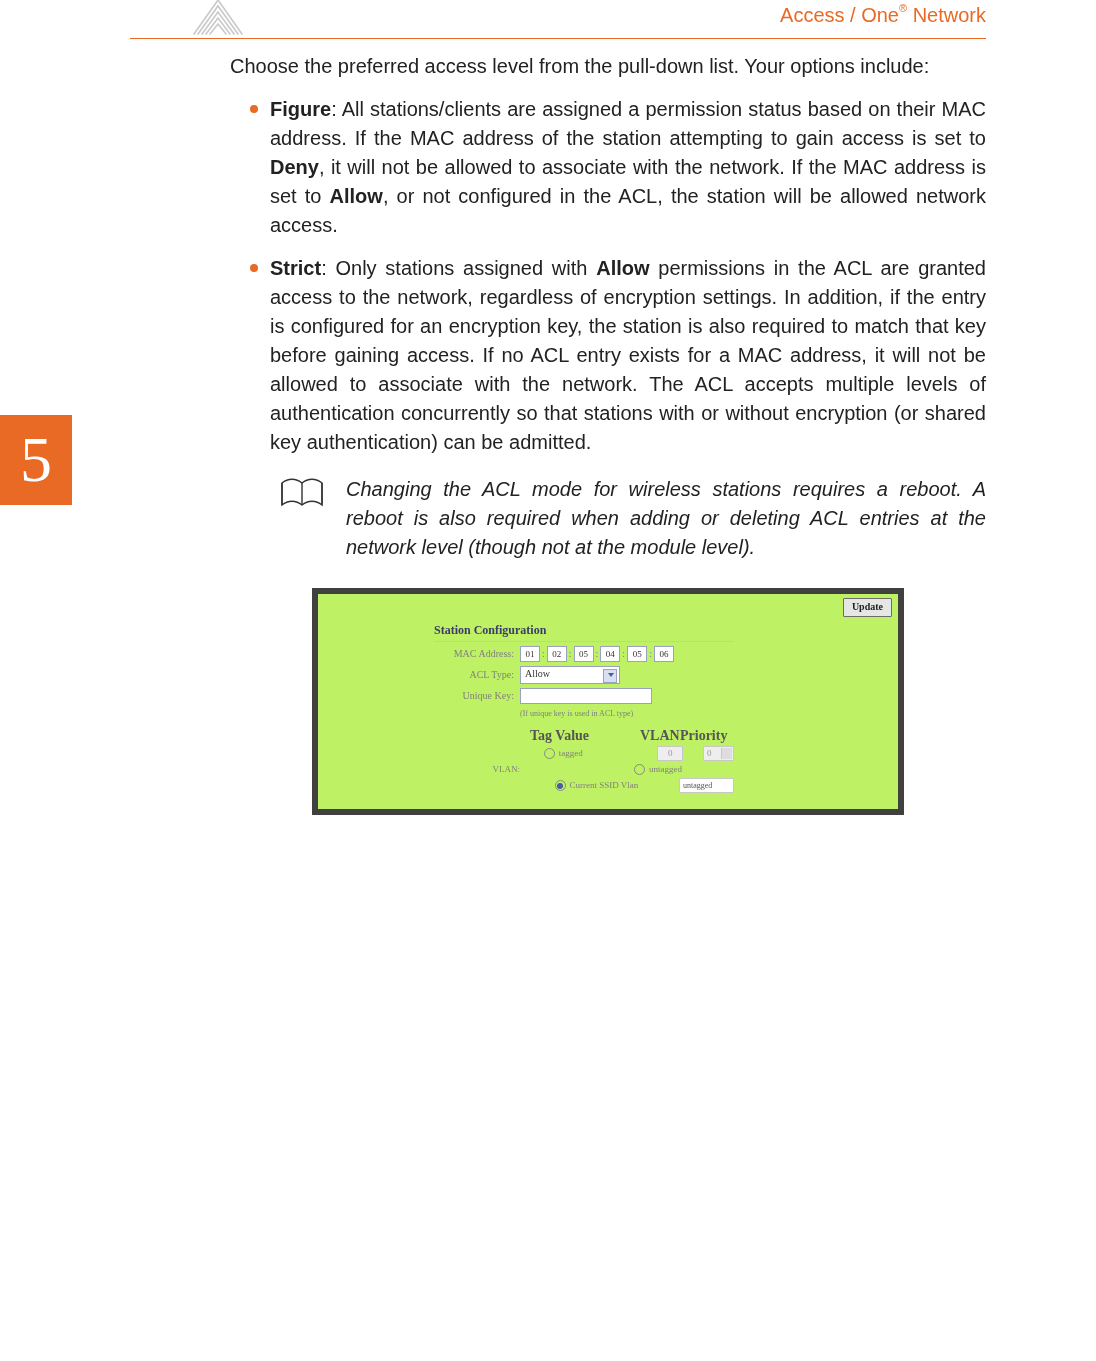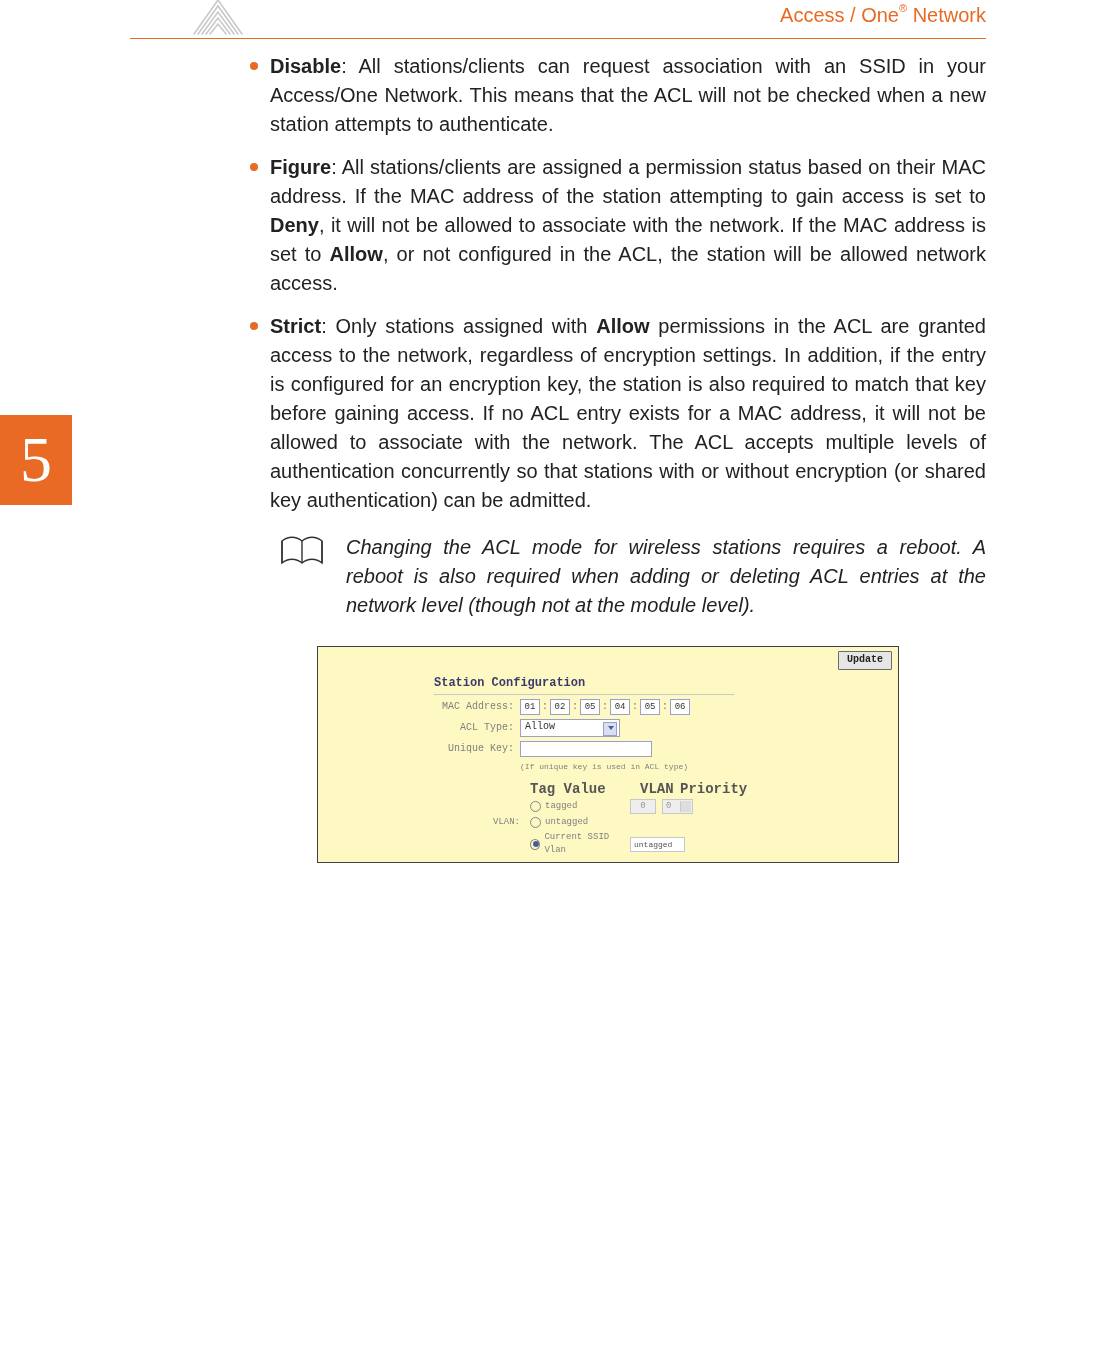--- a/index.html
+++ b/index.html
@@ -138,24 +138,24 @@
     font-size: 20px;
     font-family: "Arial", sans-serif;
   }
   .footer-page { color: #e96a24; }
   .footer-section { color: #e96a24; }
 
   
   .shot {
     width: 580px;
     height: 215px;
-    border: 1px solid #404040;
-    background: #fef9c3;
-    position: relative;
-    font-family: Liberation Mono, monospace;
+    border: 6px solid #404040;
+    background: #bef264;
+    position: relative;
+    font-family: Liberation Serif, serif;
   }
   .shot .update-btn {
     position: absolute;
     top: 4px;
     right: 6px;
     font-size: 10px;
     padding: 1px 8px;
     border: 1px solid #6b6b6b;
     background: #e6e6e6;
     font-weight: 700;
@@ -248,20 +248,21 @@
   .vlan-head .c1 { width: 110px; }
   .vlan-head .c2 { width: 40px; }
   .vlan-head .c3 { width: 40px; }
   .vlan-rows { margin-left: 0; }
   .vlan-row {
     display: flex;
     align-items: center;
     font-size: 9px;
     color: #808080;
     margin-bottom: 2px;
+    justify-content: space-between;
   }
   .vlan-row .lbl-col { width: 86px; text-align: right; padding-right: 10px; }
   .radio {
     width: 9px; height: 9px;
     border: 1px solid #888;
     border-radius: 50%;
     margin-right: 4px;
     display: inline-block;
     position: relative;
   }
@@ -327,26 +328,23 @@
       <span>Access / One</span><sup>®</sup><span> Network</span>
     </div>
   </div>
 
   <div class="chapter-tab">
     <span>5</span>
   </div>
 
   <div class="content">
 
+    <div class="intro">Choose the preferred access level from the pull-down list. Your options include:</div>
 
     <ul class="bullets">
-      <li>
-        <span class="bullet-dot"></span>
-        <b>Disable</b><span>: All stations/clients can request association with an SSID in your Access/One Network. This means that the ACL will not be checked when a new station attempts to authenticate.</span>
-      </li>
       <li>
         <span class="bullet-dot"></span>
         <b>Figure</b><span>: All stations/clients are assigned a permission status based on their MAC address. If the MAC address of the station attempting to gain access is set to </span><b>Deny</b><span>, it will not be allowed to associate with the network. If the MAC address is set to </span><b>Allow</b><span>, or not configured in the ACL, the station will be allowed network access.</span>
       </li>
       <li>
         <span class="bullet-dot"></span>
         <b>Strict</b><span>: Only stations assigned with </span><b>Allow</b><span> permissions in the ACL are granted access to the network, regardless of encryption settings. In addition, if the entry is configured for an encryption key, the station is also required to match that key before gaining access. If no ACL entry exists for a MAC address, it will not be allowed to associate with the network. The ACL accepts multiple levels of authentication concurrently so that stations with or without encryption (or shared key authentication) can be admitted.</span>
       </li>
     </ul>
 

